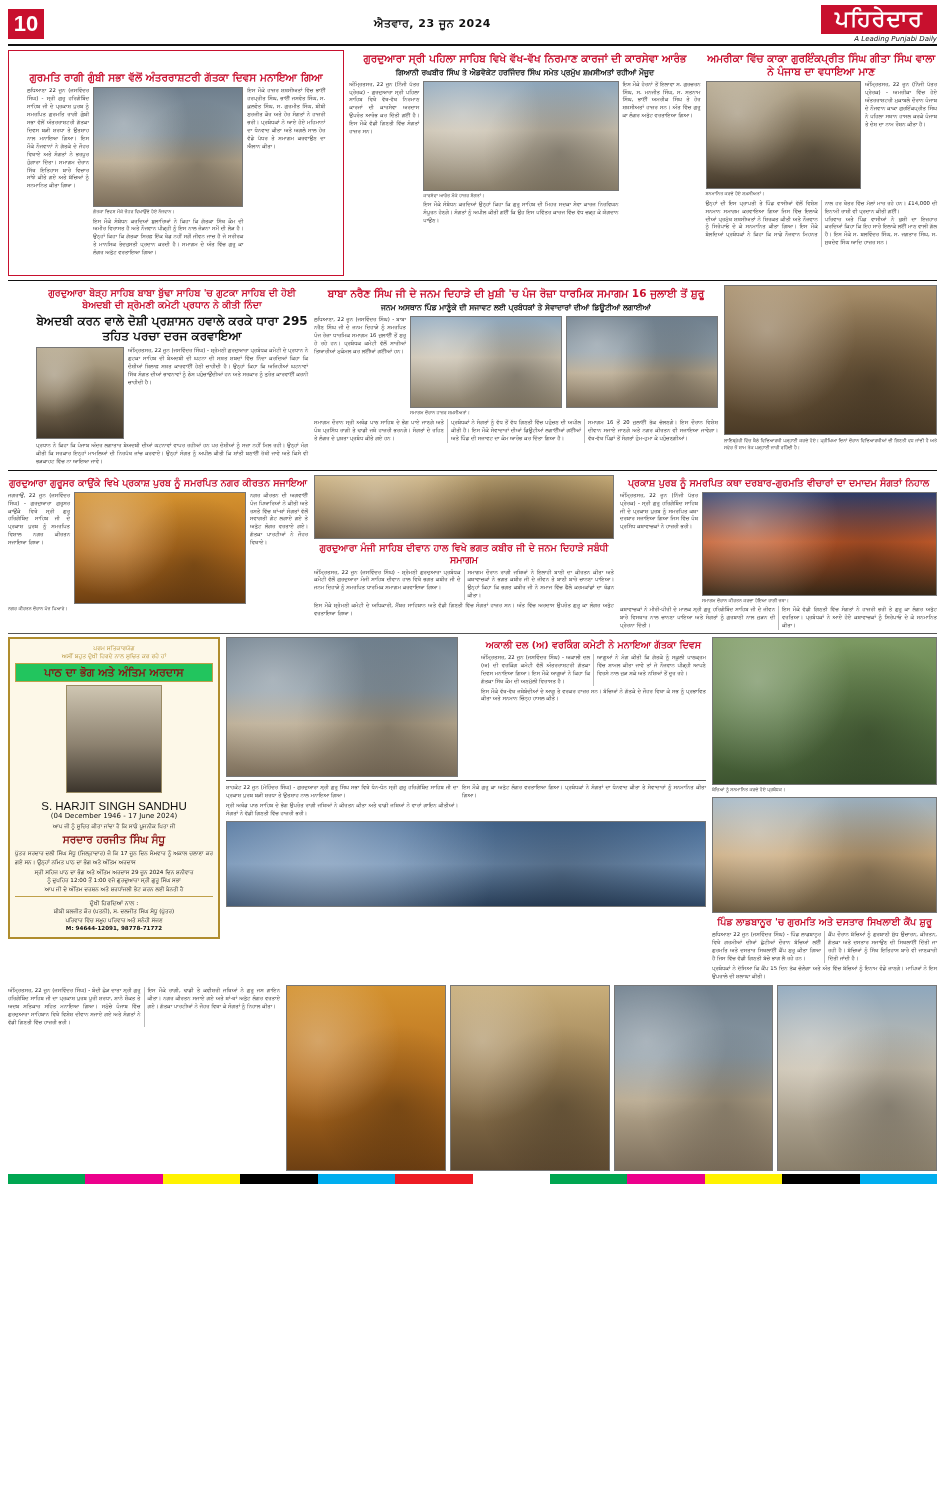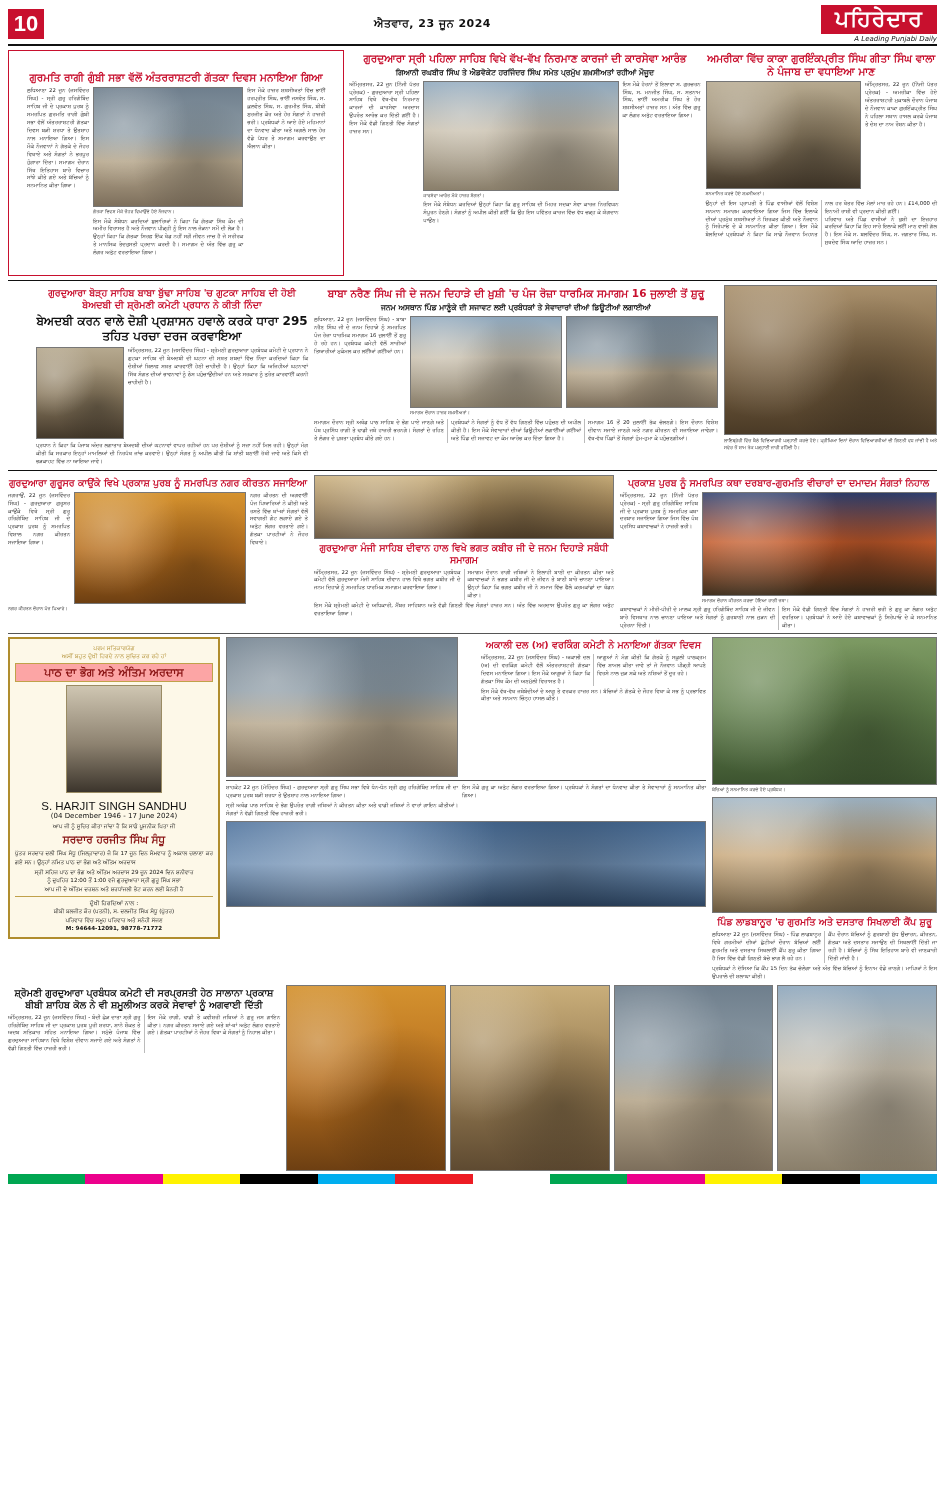--- a/index.html
+++ b/index.html
@@ -109,21 +109,21 @@
 
   
   .obit {
     border: 2px solid #b08d2e;
     background: #fdf8e8;
     padding: 5px;
     text-align: center;
   }
   .obit .tinytop { font-size: 6px; color:#b08d2e; }
   .obit .title {
-    background:#fca5a5; border:1px solid #c0a14a; color:#8a1414;
+    background:#22c55e; border:1px solid #c0a14a; color:#8a1414;
     font-weight:bold; font-size:11px; padding:2px 0; margin:3px 0;
   }
   .obit .name { font-weight:normal; font-size:11.5px; font-family:"Liberation Sans",sans-serif; color:#111; margin-top:7px;}
   .obit .dates { font-size:7px; margin-bottom:2px; }
   .obit .pname { color:#8a1414; font-weight:bold; font-size:10.5px; margin:3px 0; }
   .obit .small { font-size:5.6px; line-height:1.5; text-align:justify; }
   .obit .centred { text-align:center; }
   .obit .famline { font-size:6px; border-top:1px solid #c0a14a; margin-top:3px; padding-top:2px;}
   .obit-photo {
     width: 96px; height: 108px; margin: 2px auto;
@@ -373,21 +373,20 @@
         <div class="body-txt">ਲੁਧਿਆਣਾ 22 ਜੂਨ (ਜਸਵਿੰਦਰ ਸਿੰਘ) - ਪਿੰਡ ਲਾਡਬਾਨੂਰ ਵਿਖੇ ਗਰਮੀਆਂ ਦੀਆਂ ਛੁੱਟੀਆਂ ਦੌਰਾਨ ਬੱਚਿਆਂ ਲਈ ਗੁਰਮਤਿ ਅਤੇ ਦਸਤਾਰ ਸਿਖਲਾਈ ਕੈਂਪ ਸ਼ੁਰੂ ਕੀਤਾ ਗਿਆ ਹੈ ਜਿਸ ਵਿੱਚ ਵੱਡੀ ਗਿਣਤੀ ਬੱਚੇ ਭਾਗ ਲੈ ਰਹੇ ਹਨ।</div>
         <div class="body-txt">ਕੈਂਪ ਦੌਰਾਨ ਬੱਚਿਆਂ ਨੂੰ ਗੁਰਬਾਣੀ ਸ਼ੁੱਧ ਉਚਾਰਨ, ਕੀਰਤਨ, ਗੱਤਕਾ ਅਤੇ ਦਸਤਾਰ ਸਜਾਉਣ ਦੀ ਸਿਖਲਾਈ ਦਿੱਤੀ ਜਾ ਰਹੀ ਹੈ। ਬੱਚਿਆਂ ਨੂੰ ਸਿੱਖ ਇਤਿਹਾਸ ਬਾਰੇ ਵੀ ਜਾਣਕਾਰੀ ਦਿੱਤੀ ਜਾਂਦੀ ਹੈ।</div>
       </div>
       <div class="body-txt" style="margin-top:2px;">ਪ੍ਰਬੰਧਕਾਂ ਨੇ ਦੱਸਿਆ ਕਿ ਕੈਂਪ 15 ਦਿਨ ਤੱਕ ਚੱਲੇਗਾ ਅਤੇ ਅੰਤ ਵਿੱਚ ਬੱਚਿਆਂ ਨੂੰ ਇਨਾਮ ਵੰਡੇ ਜਾਣਗੇ। ਮਾਪਿਆਂ ਨੇ ਇਸ ਉਪਰਾਲੇ ਦੀ ਸ਼ਲਾਘਾ ਕੀਤੀ।</div>
     </div>
   </div>
 
 
   <div class="flex" style="gap:6px; margin-top:4px;">
     <div style="width:272px;">
-      <div class="hl hl-sm">ਸ਼੍ਰੋਮਣੀ ਗੁਰਦੁਆਰਾ ਪ੍ਰਬੰਧਕ ਕਮੇਟੀ ਦੀ ਸਰਪ੍ਰਸਤੀ ਹੇਠ ਸਾਲਾਨਾ ਪ੍ਰਕਾਸ਼ ਬੀਬੀ ਸ਼ਾਹਿਬ ਕੋਲ ਨੇ ਵੀ ਸ਼ਮੂਲੀਅਤ ਕਰਕੇ ਸੇਵਾਵਾਂ ਨੂੰ ਅਗਵਾਈ ਦਿੱਤੀ</div>
       <div class="cols2" style="margin-top:2px;">
         <div class="body-txt">ਅੰਮ੍ਰਿਤਸਰ, 22 ਜੂਨ (ਜਸਵਿੰਦਰ ਸਿੰਘ) - ਬੰਦੀ ਛੋੜ ਦਾਤਾ ਸ੍ਰੀ ਗੁਰੂ ਹਰਿਗੋਬਿੰਦ ਸਾਹਿਬ ਜੀ ਦਾ ਪ੍ਰਕਾਸ਼ ਪੁਰਬ ਪੂਰੀ ਸ਼ਰਧਾ, ਸ਼ਾਨੋ ਸ਼ੌਕਤ ਤੇ ਅਦਬ ਸਤਿਕਾਰ ਸਹਿਤ ਮਨਾਇਆ ਗਿਆ। ਸਮੁੱਚੇ ਪੰਜਾਬ ਵਿੱਚ ਗੁਰਦੁਆਰਾ ਸਾਹਿਬਾਨ ਵਿਖੇ ਵਿਸ਼ੇਸ਼ ਦੀਵਾਨ ਸਜਾਏ ਗਏ ਅਤੇ ਸੰਗਤਾਂ ਨੇ ਵੱਡੀ ਗਿਣਤੀ ਵਿੱਚ ਹਾਜ਼ਰੀ ਭਰੀ।</div>
         <div class="body-txt">ਇਸ ਮੌਕੇ ਰਾਗੀ, ਢਾਡੀ ਤੇ ਕਵੀਸ਼ਰੀ ਜਥਿਆਂ ਨੇ ਗੁਰੂ ਜਸ ਗਾਇਨ ਕੀਤਾ। ਨਗਰ ਕੀਰਤਨ ਸਜਾਏ ਗਏ ਅਤੇ ਥਾਂ-ਥਾਂ ਅਤੁੱਟ ਲੰਗਰ ਵਰਤਾਏ ਗਏ। ਗੱਤਕਾ ਪਾਰਟੀਆਂ ਨੇ ਜੌਹਰ ਵਿਖਾ ਕੇ ਸੰਗਤਾਂ ਨੂੰ ਨਿਹਾਲ ਕੀਤਾ।</div>
       </div>
     </div>
     <div style="flex:1;" class="rowphotos">
       <div class="photo ph-orange" style="height:186px;"></div>
       <div class="photo ph-indoor" style="height:186px;"></div>
       <div class="photo ph-crowd" style="height:186px;"></div>
       <div class="photo ph-crowd2" style="height:186px;"></div>

